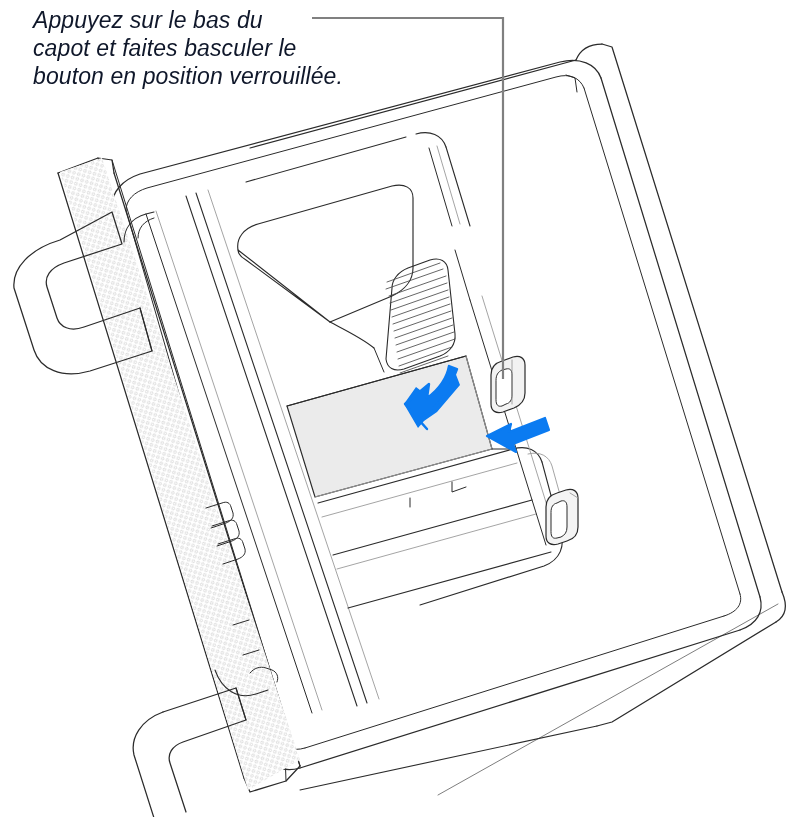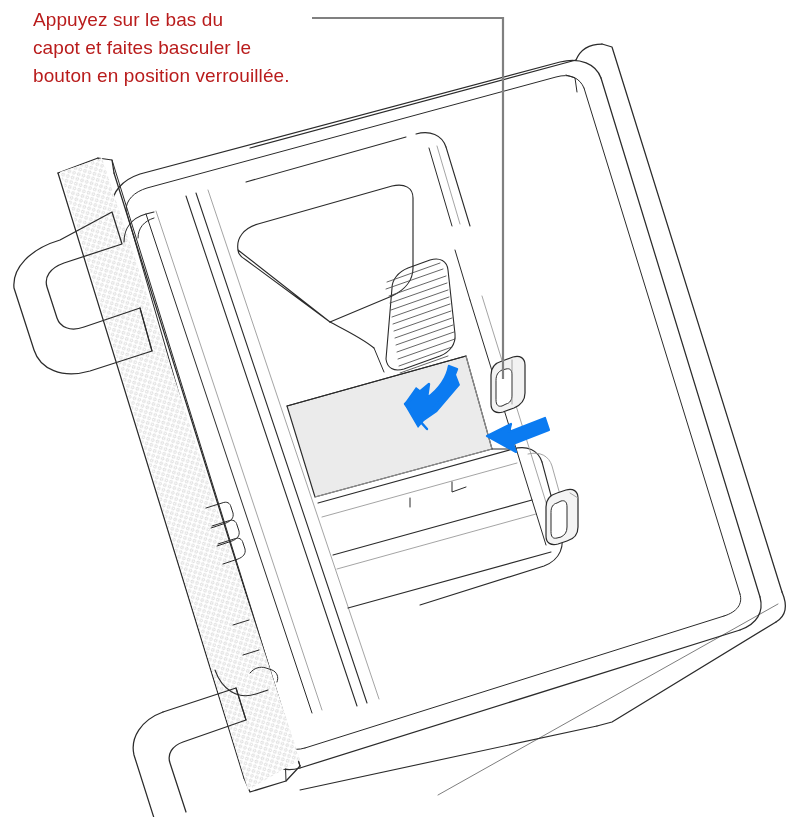--- a/index.html
+++ b/index.html
@@ -11,25 +11,26 @@
     overflow:hidden;
     position:relative;
   }
   #stage{position:relative;width:809px;height:817px;}
   #art{position:absolute;left:0;top:0;width:809px;height:817px;}
 
   .callout{
     position:absolute;
     left:33px; top:6px;
     width:400px;
-    font-size:19px;
+    font-size:23px;
     line-height:28px;
-    color:#b91c1c;
+    color:#0f172a;
     letter-spacing:0.1px;
     white-space:pre-line;
+    font-style:italic;
   }
 </style>
 </head>
 <body>
 
 <div id="stage">
 
   <svg id="art" viewBox="0 0 809 817" xmlns="http://www.w3.org/2000/svg">
     <defs>
 

